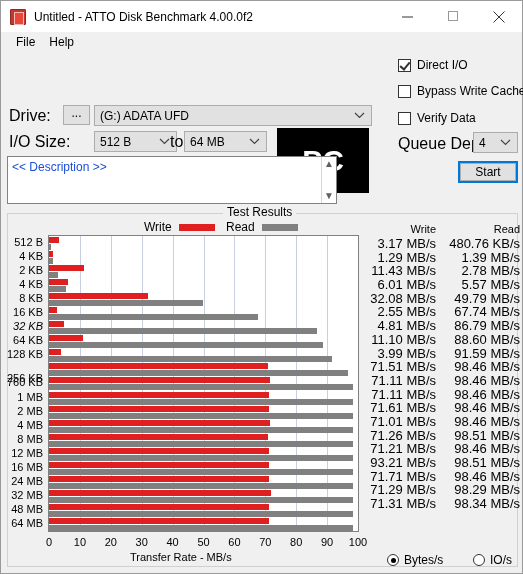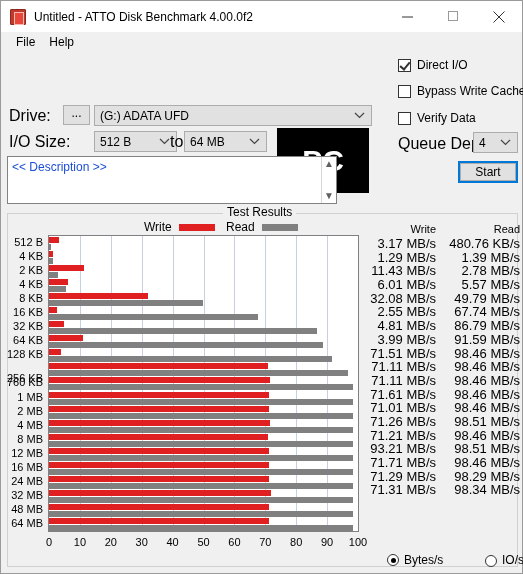--- a/index.html
+++ b/index.html
@@ -189,21 +189,21 @@
   .res-row { position: relative; height: 13.7px; font-size: 13px; color: #000; }
   .res-w { position: absolute; left: 0; width: 75px; text-align: right; }
   .res-r { position: absolute; left: 83px; width: 76px; text-align: right; }
 
   
   .radio-row {
     position: absolute; top: 552px; display: flex; align-items: center;
     font-size: 12px; color: #000;
   }
   #radio-bytes { left: 386px; }
-  #radio-ios { left: 484px; align-items: flex-end; }
+  #radio-ios { left: 472px; }
   .radio {
     width: 12px; height: 12px; border: 1px solid #333; border-radius: 50%;
     background: #fff; margin-right: 5px; position: relative; flex: none;
   }
   .radio.sel::after {
     content: ""; position: absolute; left: 2.5px; top: 2.5px;
     width: 5px; height: 5px; border-radius: 50%; background: #000;
   }
 </style>
 </head>
@@ -332,21 +332,21 @@
     <span class="legend-sw" style="background:#808080"></span>
   </div>
 
   <div class="ylabels">
       <div class="ylabel" style="top: 1px;">512 B</div>
       <div class="ylabel" style="top: 15.0476px;">4 KB</div>
       <div class="ylabel" style="top: 29.0952px;">2 KB</div>
       <div class="ylabel" style="top: 43.1429px;">4 KB</div>
       <div class="ylabel" style="top: 57.1905px;">8 KB</div>
       <div class="ylabel" style="top: 71.2381px; margin-left: 28px;">16 KB</div>
-      <div class="ylabel" style="top: 85.2857px;">32 KB</div>
+      <div class="ylabel" style="top: 85.2857px; font-style: italic;">32 KB</div>
       <div class="ylabel" style="top: 99.3333px;">64 KB</div>
       <div class="ylabel" style="top: 113.381px;">128 KB</div>
       <div class="ylabel" style="top: 137px;">256 KB</div>
       <div class="ylabel" style="top: 141.476px;">760 KB</div>
       <div class="ylabel" style="top: 155.524px;">1 MB</div>
       <div class="ylabel" style="top: 169.571px;">2 MB</div>
       <div class="ylabel" style="top: 183.619px;">4 MB</div>
       <div class="ylabel" style="top: 197.667px;">8 MB</div>
       <div class="ylabel" style="top: 211.714px;">12 MB</div>
       <div class="ylabel" style="top: 225.762px;">16 MB</div>
@@ -456,20 +456,21 @@
       <div class="xlabel" style="left: 109.8px;">20</div>
       <div class="xlabel" style="left: 140.7px;">30</div>
       <div class="xlabel" style="left: 171.6px;">40</div>
       <div class="xlabel" style="left: 202.5px;">50</div>
       <div class="xlabel" style="left: 233.4px;">60</div>
       <div class="xlabel" style="left: 264.3px;">70</div>
       <div class="xlabel" style="left: 295.2px;">80</div>
       <div class="xlabel" style="left: 326.1px;">90</div>
       <div class="xlabel" style="left: 357px;">100</div>
     </div>
+  <div class="xaxis-title">Transfer Rate - MB/s</div>
 
   <div class="restable">
     <div class="res-head">
       <span class="res-w">Write</span>
       <span class="res-r">Read</span>
     </div>
     <div id="res-rows">
         <div class="res-row">
           <span class="res-w">3.17 MB/s</span>
           <span class="res-r">480.76 KB/s</span>
@@ -492,20 +493,24 @@
         </div>
         <div class="res-row">
           <span class="res-w">2.55 MB/s</span>
           <span class="res-r">67.74 MB/s</span>
         </div>
         <div class="res-row">
           <span class="res-w">4.81 MB/s</span>
           <span class="res-r">86.79 MB/s</span>
         </div>
         <div class="res-row">
+          <span class="res-w">11.10 MB/s</span>
+          <span class="res-r">88.60 MB/s</span>
+        </div>
+        <div class="res-row">
           <span class="res-w">3.99 MB/s</span>
           <span class="res-r">91.59 MB/s</span>
         </div>
         <div class="res-row">
           <span class="res-w">71.51 MB/s</span>
           <span class="res-r">98.46 MB/s</span>
         </div>
         <div class="res-row">
           <span class="res-w">71.11 MB/s</span>
           <span class="res-r">98.46 MB/s</span>

